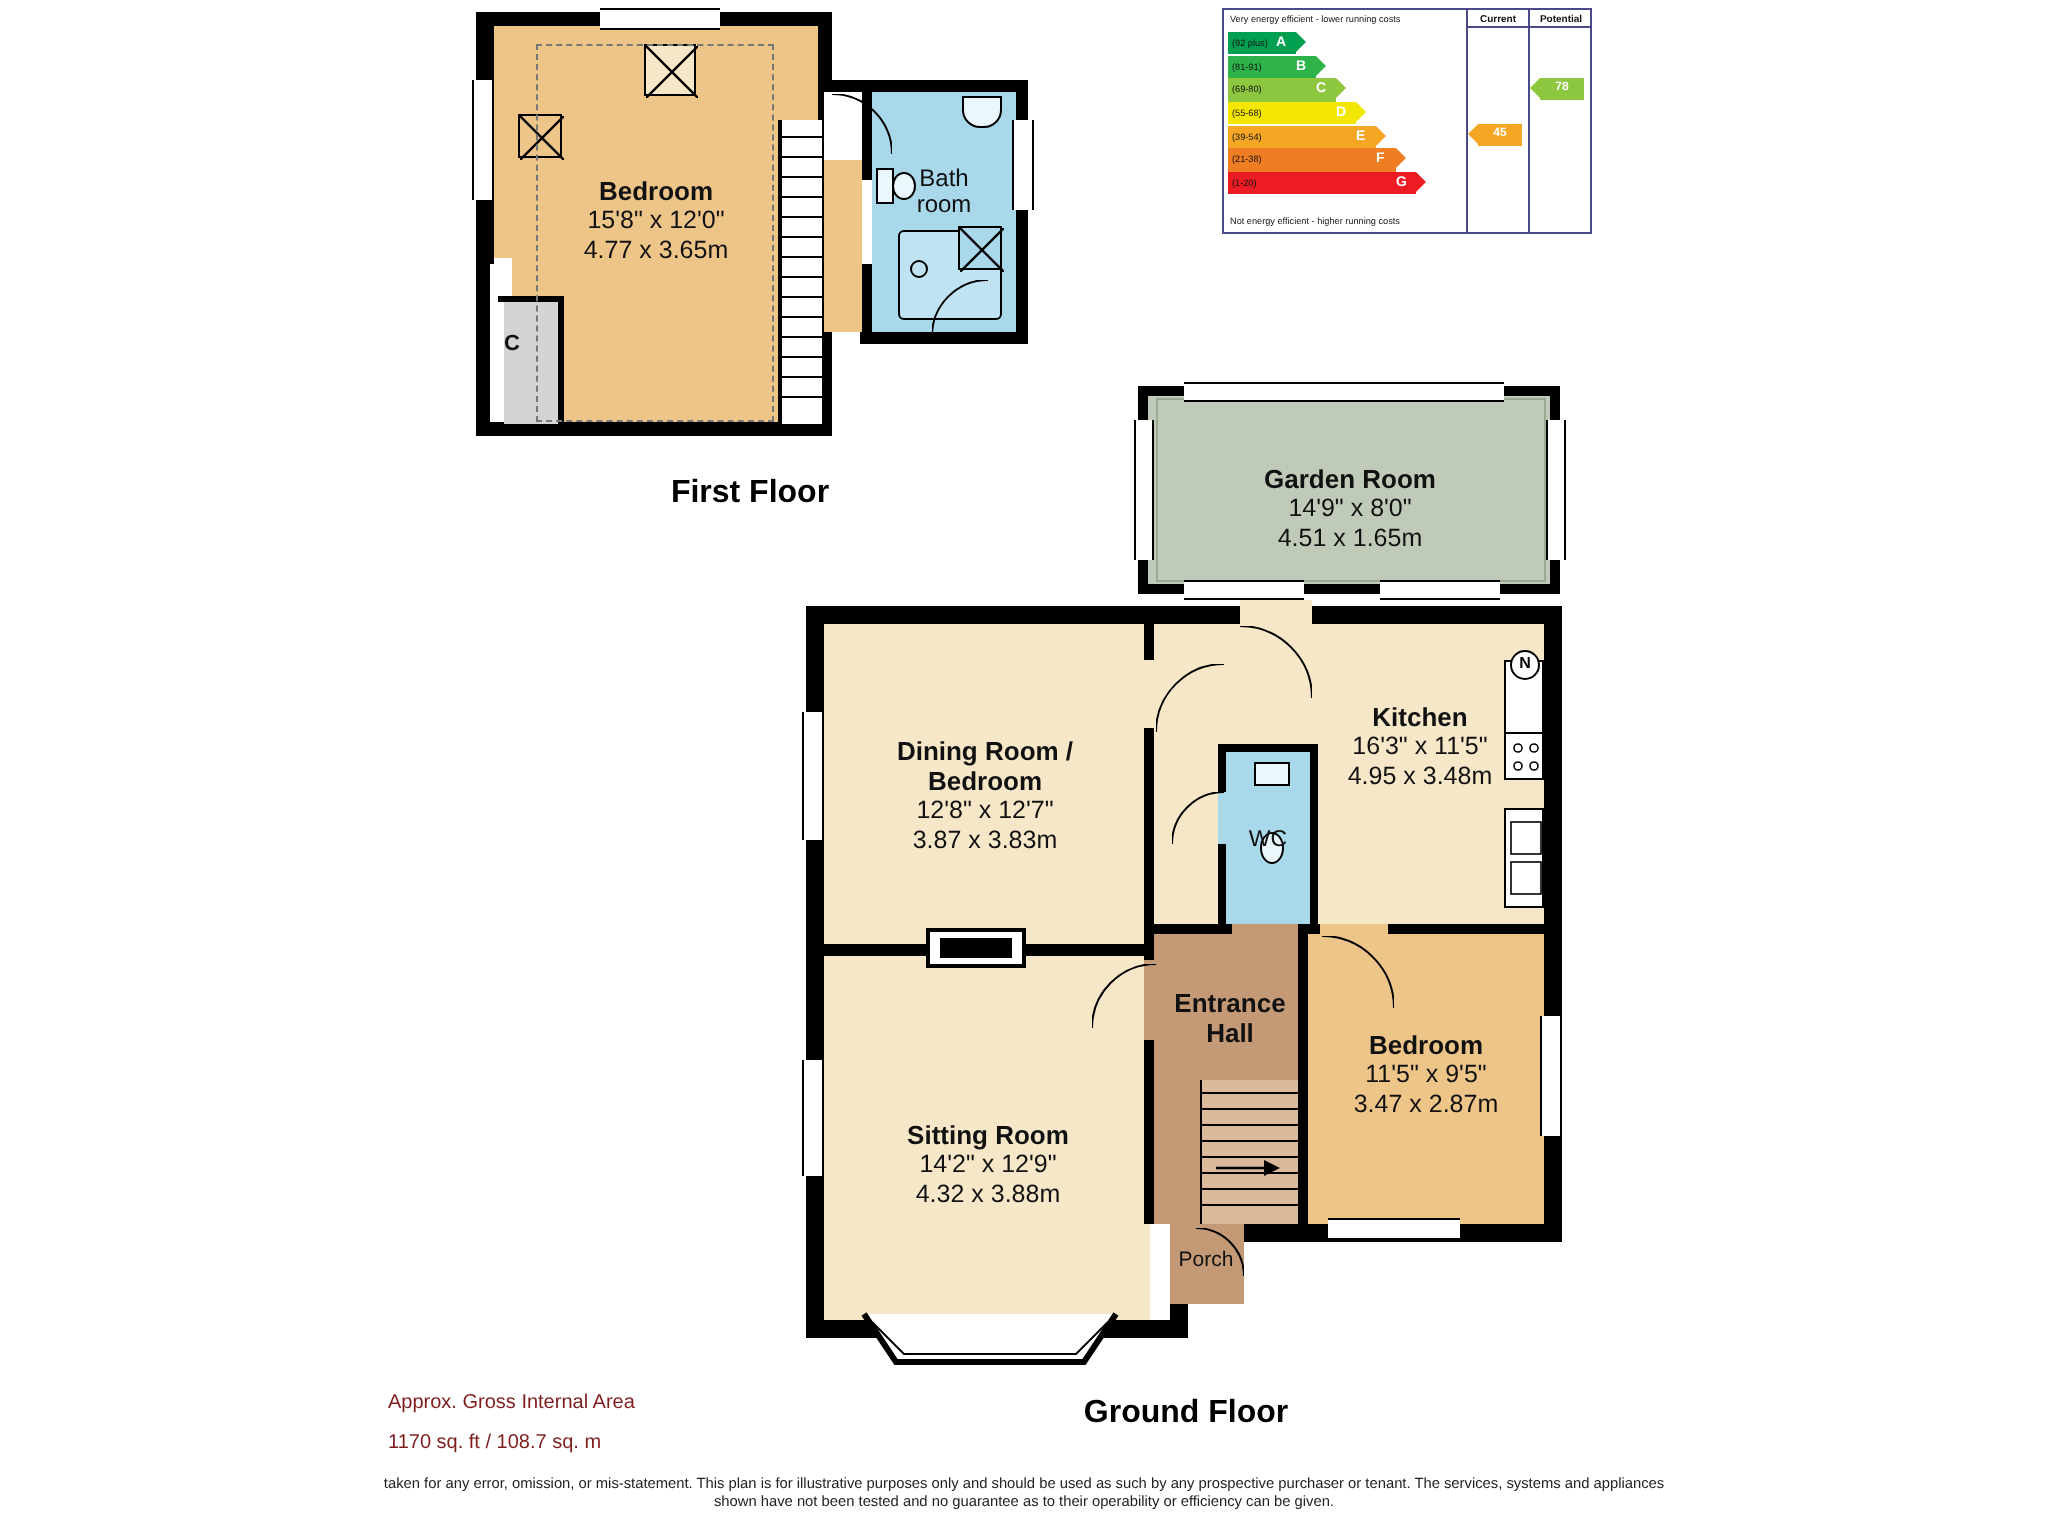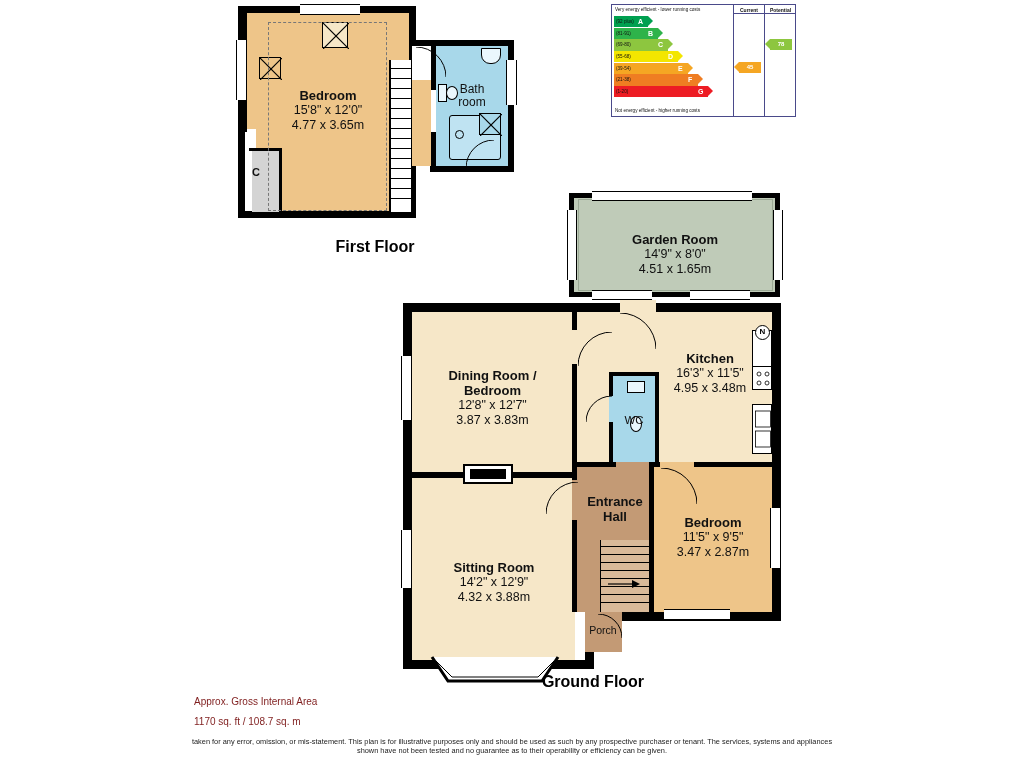--- a/index.html
+++ b/index.html
@@ -567,21 +567,21 @@
     </div>
 
     <div class="label" style="left:405px;top:560px;width:178px;">
       <div class="t1">Sitting Room</div>
       <div class="t2">14'2" x 12'9"</div>
       <div class="t2">4.32 x 3.88m</div>
     </div>
 
     <div class="label" style="left:575px;top:623px;width:56px;font-size:10.5px;">Porch</div>
 
-    <div class="floor-title" style="left:483px;top:673px;width:220px;">Ground Floor</div>
+    <div class="floor-title" style="left:483px;top:698px;width:220px;">Ground Floor</div>
   </div>
 
   <div class="area-title" style="left:194px;top:692px;">
     <div>Approx. Gross Internal Area</div>
     <div>1170 sq. ft / 108.7 sq. m</div>
   </div>
 
   <div class="disclaimer" style="left:172px;top:737px;">
     <div>taken for any error, omission, or mis-statement. This plan is for illustrative purposes only and should be used as such by any prospective purchaser or tenant. The services, systems and appliances</div>
     <div>shown have not been tested and no guarantee as to their operability or efficiency can be given.</div>

